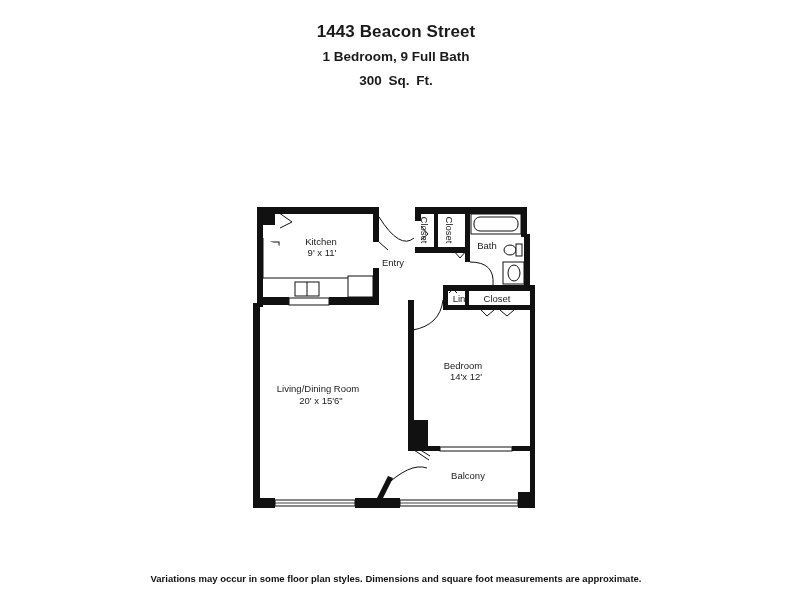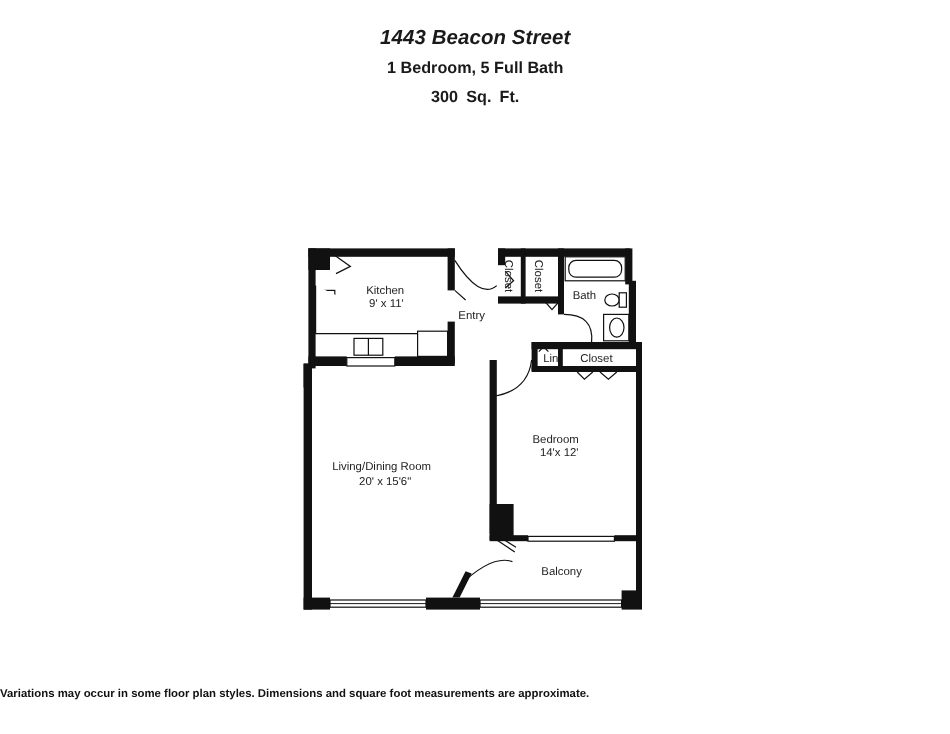--- a/index.html
+++ b/index.html
@@ -1,30 +1,30 @@
 <!DOCTYPE html>
 <html><head>
 <meta charset="utf-8">
 <style>
   html, body { margin:0; padding:0; background:#ffffff; }
   body { width:792px; height:612px; position:relative; overflow:hidden; font-family:"Liberation Sans", sans-serif; color:#1a1a1a; }
   .header { position:absolute; left:0; top:22px; width:792px; text-align:center; }
-  .title { font-size:17px; font-weight:bold; line-height:20px; letter-spacing:0.1px;font-style:italic; }
+  .title { font-size:17px; font-weight:bold; line-height:20px; letter-spacing:0.1px; }
   .subtitle { font-size:13.5px; font-weight:bold; line-height:22px; margin-top:4px; }
   .sqft { font-size:13.5px; font-weight:bold; line-height:22px; margin-top:2px; word-spacing:3px; }
   .plan { position:absolute; left:0; top:0; }
   .label { font-family:"Liberation Sans", sans-serif; font-size:9.5px; fill:#222; }
-  .disclaimer { position:absolute; left:0; top:573px; width:792px; font-size:9.5px; font-weight:bold; color:#111; }
+  .disclaimer { position:absolute; left:0; top:573px; width:792px; text-align:center; font-size:9.5px; font-weight:bold; color:#111; }
 </style>
 </head>
 <body>
 
 <div class="header">
   <div class="title">1443 Beacon Street</div>
-  <div class="subtitle">1 Bedroom, 5 Full Bath</div>
+  <div class="subtitle">1 Bedroom, 9 Full Bath</div>
   <div class="sqft">300  Sq. Ft.</div>
 </div>
 
 <svg class="plan" width="792" height="612" viewBox="0 0 792 612">
   <g fill="#111" stroke="none">
 
     <rect x="257" y="207" width="122" height="7"></rect>
     <rect x="257" y="207" width="18" height="18"></rect>
     <rect x="257" y="207" width="6" height="100"></rect>
     <rect x="373" y="207" width="6" height="35"></rect>

